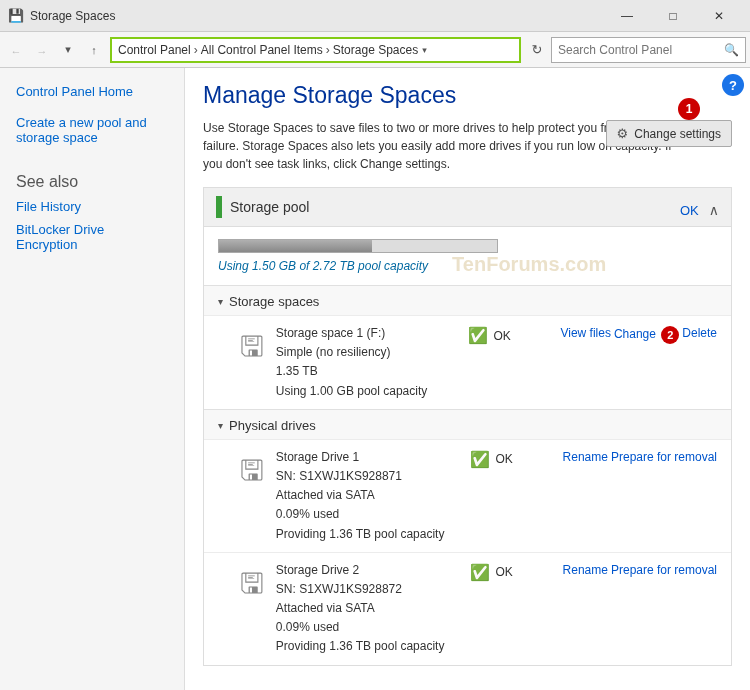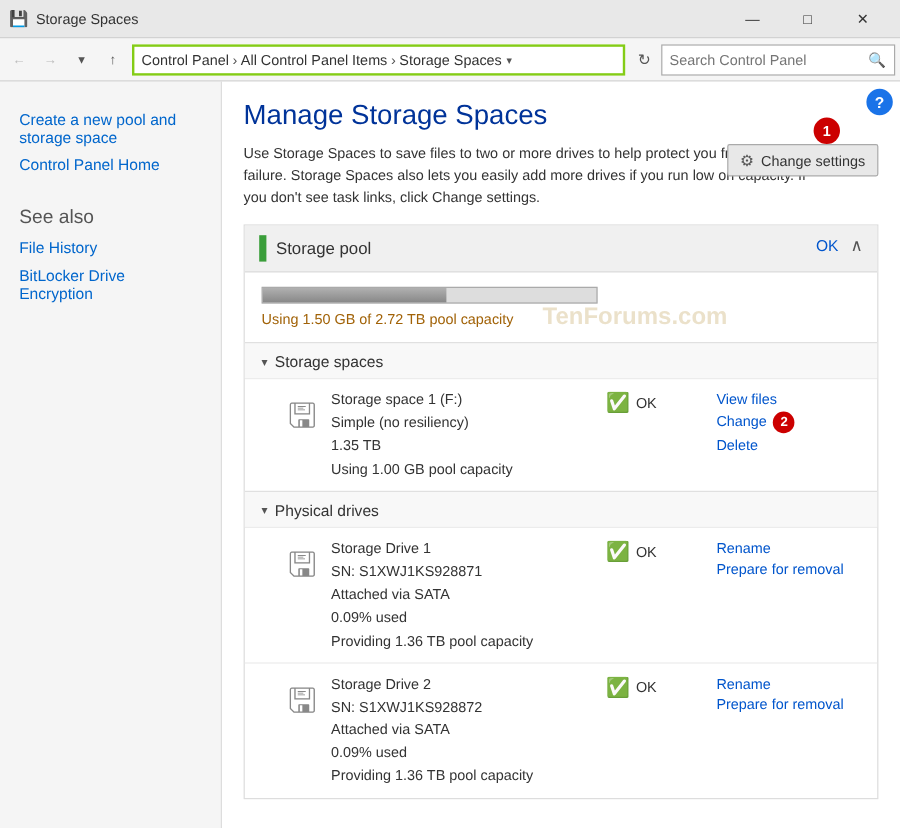--- a/index.html
+++ b/index.html
@@ -189,21 +189,21 @@
 
     
     .pool-panel {
       border: 1px solid #ddd;
       margin-top: 4px;
     }
     .pool-header {
       background: #f0f0f0;
       border-bottom: 1px solid #ddd;
       display: flex;
-      align-items: flex-start;
+      align-items: flex-end;
       padding: 8px 12px;
       justify-content: space-between;
     }
     .pool-header-left {
       display: flex;
       align-items: center;
       gap: 8px;
     }
     .pool-green-bar {
       width: 6px;
@@ -242,21 +242,21 @@
       height: 14px;
       background: #ddd;
       border: 1px solid #aaa;
       margin-bottom: 6px;
       width: 280px;
     }
     .progress-bar-fill {
       height: 100%;
       background: linear-gradient(to bottom, #b0b0b0, #888);
     }
-    .pool-usage-text { font-size: 12px; color: #a16207; }
+    .pool-usage-text { font-size: 12px; color: #0369a1; font-style: italic; }
 
     .pool-action-link {
       color: #0055cc;
       font-size: 12px;
       cursor: pointer;
       text-decoration: none;
     }
 
     
     .section-header {
@@ -292,21 +292,21 @@
       align-items: center;
       gap: 5px;
       color: #333;
       font-size: 12px;
       min-width: 80px;
       margin-top: 2px;
     }
     .ok-icon { color: #3a9e3a; font-size: 16px; }
     .space-actions {
       display: flex;
-      flex-direction: column;
+      flex-direction: row;
       gap: 3px;
       min-width: 120px;
       margin-top: 2px;
     }
     .action-link {
       color: #0055cc;
       font-size: 12px;
       cursor: pointer;
       text-decoration: none;
     }
@@ -371,24 +371,24 @@
 
   <div class="search-box">
     <input class="search-input" type="text" placeholder="Search Control Panel" style="">
     <button class="search-icon-btn">🔍</button>
   </div>
 </div>
 
 <div class="main-layout">
 
   <div class="sidebar">
+    <a class="sidebar-link">Control Panel Home</a>
     <a class="sidebar-link" style="margin-top:8px;">
       <span>Create a new pool and storage space</span>
     </a>
-    <a class="sidebar-link">Control Panel Home</a>
 
     <div class="sidebar-section">
       <div class="sidebar-section-label">See also</div>
       <a class="sidebar-link">File History</a>
       <a class="sidebar-link">BitLocker Drive Encryption</a>
     </div>
   </div>
 
   <div class="content">
 

